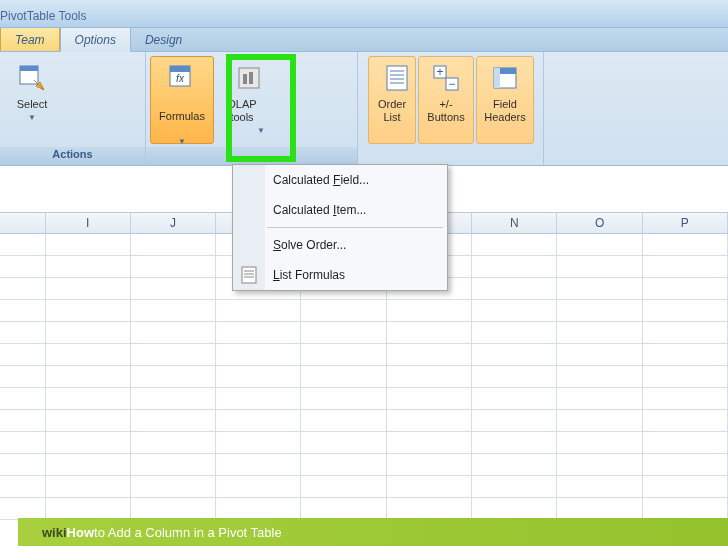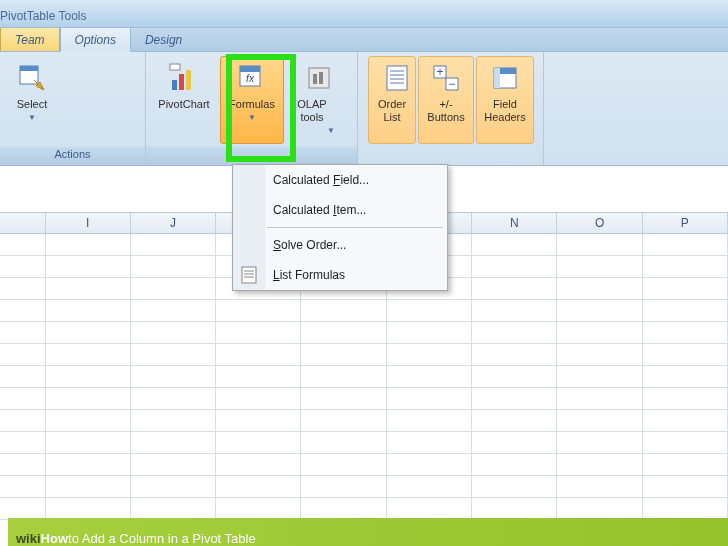--- a/index.html
+++ b/index.html
@@ -12,26 +12,26 @@
 
 .tabstrip { height: 24px; background: linear-gradient(to bottom, #c2d9ec, #b0cce6); display: flex; align-items: stretch; border-bottom: 1px solid #9cb9d8; font-style: italic; }
 .tab { display: flex; align-items: center; padding: 0 14px; font-size: 12px; color: #3a5c8a; cursor: pointer; border-right: 1px solid transparent; }
 .tab.highlight { background: linear-gradient(to bottom, #fbe8a7, #f9d77a); border-left: 1px solid #c8a848; border-right: 1px solid #c8a848; }
 .tab.active { background: linear-gradient(to bottom, #e8f0f8, #d6e5f2); border-left: 1px solid #9cb9d8; border-right: 1px solid #9cb9d8; border-bottom: 1px solid #d6e5f2; margin-bottom: -1px; }
 
 
 .ribbon { height: 114px; background: linear-gradient(to bottom, #dde9f4, #cfe0ef); border-bottom: 1px solid #9cb9d8; display: flex; align-items: stretch; position: relative; }
 .ribbon-group { border-right: 1px solid #b0c8e0; display: flex; flex-direction: column; padding: 4px 4px 0 4px; position: relative; }
 .ribbon-group-body { flex: 1; display: flex; align-items: flex-start; gap: 2px; }
-.ribbon-group-label { height: 18px; font-size: 11px; color: #3a5c8a; text-align: center; padding-top: 1px; background: linear-gradient(to bottom, rgba(180,205,230,0.4), rgba(160,190,220,0.6)); margin: 0 -4px; }
+.ribbon-group-label { height: 18px; font-size: 11px; color: #3a5c8a; text-align: center; padding-top: 1px; background: linear-gradient(to bottom, rgba(180,205,230,0.4), rgba(160,190,220,0.6)); margin: 0 -4px; font-weight: bold; }
 
 .rbtn { display: flex; flex-direction: column; align-items: center; justify-content: flex-start; width: 56px; height: 88px; padding: 3px 2px; border-radius: 3px; cursor: pointer; font-size: 11px; color: #2f2f2f; text-align: center; border: 1px solid transparent; }
 .rbtn.wide { width: 72px; }
 .rbtn.narrow { width: 48px; align-items: flex-end; }
-.rbtn.orange { background: linear-gradient(to bottom, #ffd88a, #ffb648); border: 1px solid #d9963a; }
+.rbtn.orange { background: linear-gradient(to bottom, #ffd88a, #ffb648); border: 1px solid #d9963a; gap: 12px; }
 .rbtn.orange-muted { background: linear-gradient(to bottom, #ffe0a8, #ffcf86); border: 1px solid #e2b56a; }
 .rbtn .icon { width: 32px; height: 32px; margin: 2px 0 4px 0; display: flex; align-items: center; justify-content: center; }
 .rbtn .lbl { line-height: 13px; }
 .rbtn .arrow { font-size: 8px; color: #4b6a99; margin-top: 2px; }
 
 
 .hl-box { position: absolute; border: 6px solid #2ae016; pointer-events: none; }
 
 
 .dropdown { position: absolute; background: linear-gradient(to right, #e9eef4 0, #e9eef4 32px, #f6f8fb 32px, #f6f8fb 100%); border: 1px solid #a8a8a8; box-shadow: 3px 3px 5px rgba(0,0,0,0.25); z-index: 20; }
@@ -41,21 +41,21 @@
 
 
 .grid-wrap { position: absolute; top: 212px; left: 0; right: 0; bottom: 0; }
 .colheaders { display: flex; height: 22px; background: linear-gradient(to bottom, #f3f6fa, #e2ebf4); border-top: 1px solid #b9c9da; border-bottom: 1px solid #b9c9da; }
 .colheader { width: 90px; border-right: 1px solid #c5d2e0; display: flex; align-items: center; justify-content: center; font-size: 12px; color: #3d5778; }
 .rows { }
 .row { height: 22px; display: flex; border-bottom: 1px solid #d5dde6; }
 .cell { width: 90px; border-right: 1px solid #d5dde6; }
 
 
-.footer-bar { position: absolute; bottom: 0; left: 8px; right: 0; height: 28px; background: linear-gradient(to right, #a7cf3e, #94c22d); display: flex; align-items: flex-end; padding-left: 8px; font-size: 13px; color: #fff; }
+.footer-bar { position: absolute; bottom: 0; left: 18px; right: 0; height: 28px; background: linear-gradient(to right, #a7cf3e, #94c22d); display: flex; align-items: center; padding-left: 24px; font-size: 13px; color: #fff; }
 .footer-bar .wiki { font-weight: bold; color: #3c4a1f; }
 .footer-bar .how { color: #fff; font-weight: bold; }
 
 .u { text-decoration: underline; }
 </style>
 </head>
 <body>
 
 <div class="titlebar">
   <span class="titlebar-label">PivotTable Tools</span>
@@ -87,31 +87,20 @@
         </div>
         <div class="lbl">Select</div>
         <div class="arrow">▼</div>
       </div>
     </div>
     <div class="ribbon-group-label">Actions</div>
   </div>
 
   <div class="ribbon-group" style="width:212px;">
     <div class="ribbon-group-body">
-      <div class="rbtn wide" style="width:68px;">
-        <div class="icon">
-          <svg width="32" height="32">
-              <rect x="4" y="18" width="5" height="10" fill="#4a7cc0"></rect>
-              <rect x="11" y="12" width="5" height="16" fill="#d94848"></rect>
-              <rect x="18" y="8" width="5" height="20" fill="#e8c848"></rect>
-              <rect x="2" y="2" width="10" height="6" fill="#fff" stroke="#888"></rect>
-            </svg>
-        </div>
-        <div class="lbl">PivotChart</div>
-      </div>
       <div class="rbtn orange" style="width:64px;">
         <div class="icon">
           <svg width="32" height="32">
               <rect x="4" y="4" width="20" height="20" fill="#fff" stroke="#5a7db0"></rect>
               <rect x="4" y="4" width="20" height="6" fill="#5a8cc8"></rect>
               <text x="14" y="20" font-size="10" text-anchor="middle" fill="#2a4c7c" font-style="italic">fx</text>
             </svg>
         </div>
         <div class="lbl">Formulas</div>
         <div class="arrow">▼</div>

